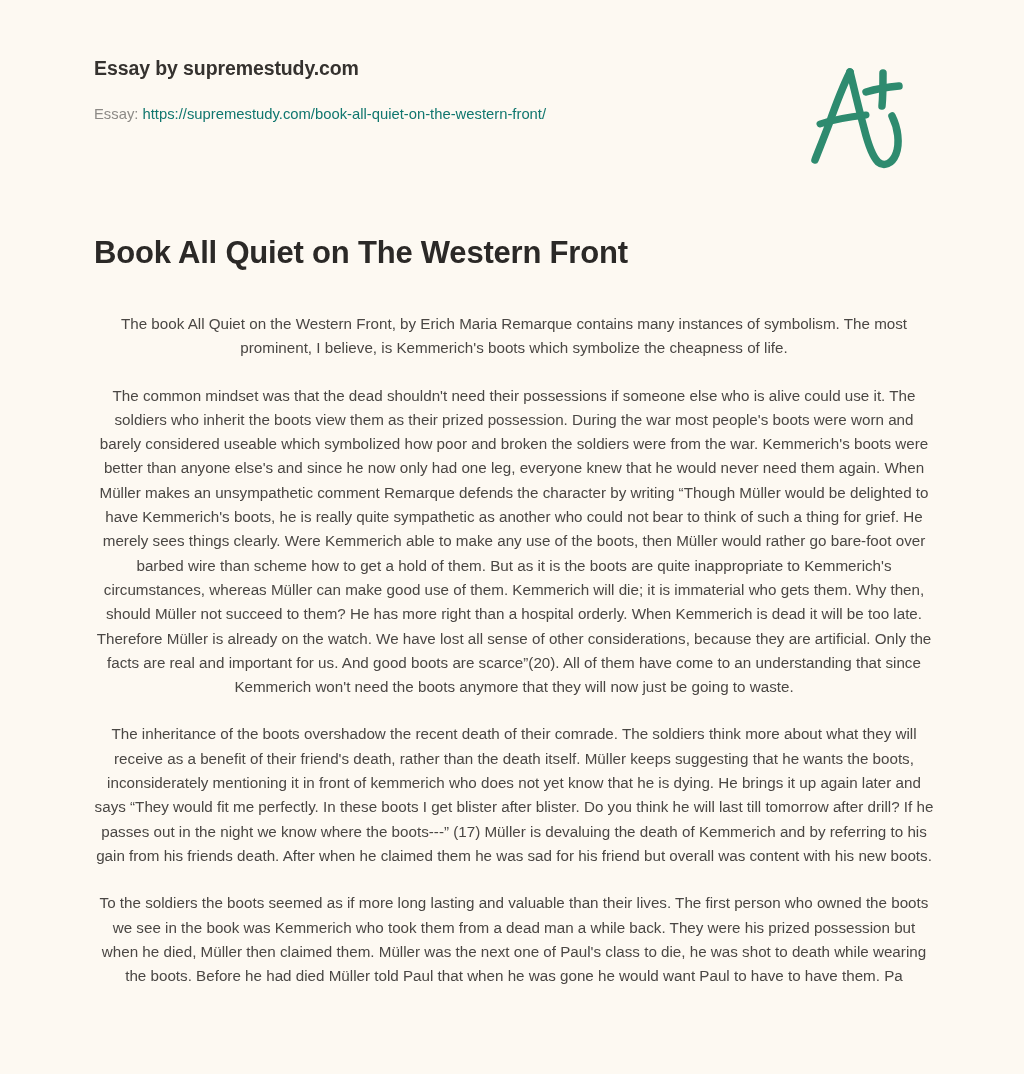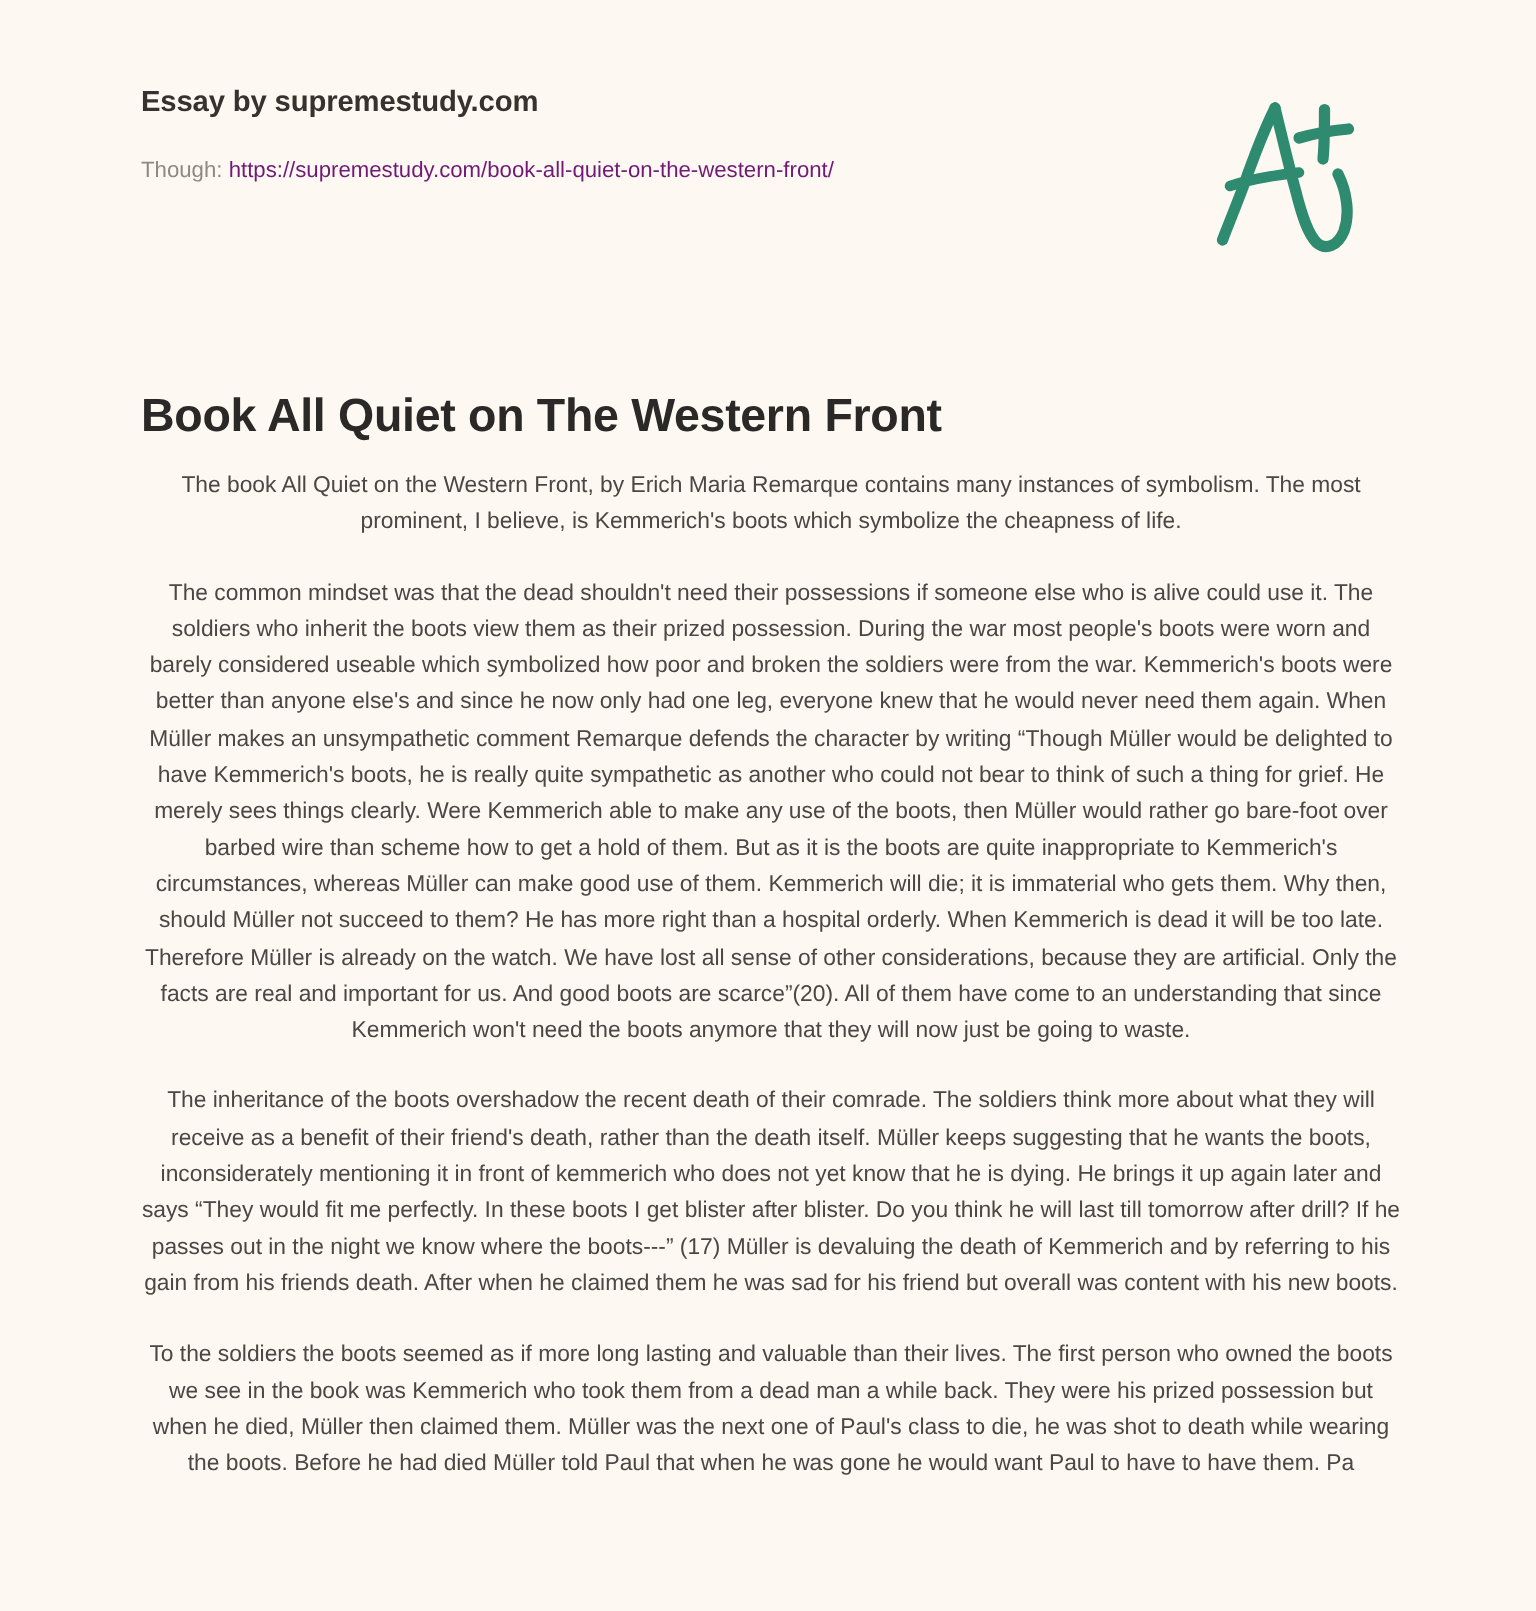--- a/index.html
+++ b/index.html
@@ -50,21 +50,21 @@
     line-height: 1.35;
     color: #8d8a86;
     white-space: nowrap;
   }
 
   .source-label {
     color: #8d8a86;
   }
 
   .source-url {
-    color: #701a75;
+    color: #0f766e;
     text-decoration: none;
   }
 
   
   .brand-logo {
     position: absolute;
     right: 110px;
     top: 58px;
     width: 110px;
     height: 115px;
@@ -72,21 +72,21 @@
   .brand-logo svg {
     display: block;
     width: 100%;
     height: 100%;
   }
 
   
   .essay-title {
     position: absolute;
     left: 94px;
-    top: 258px;
+    top: 234px;
     width: 860px;
     margin: 0;
     font-size: 31px;
     font-weight: bold;
     letter-spacing: -0.2px;
     line-height: 1.25;
     color: #2b2927;
   }
 
   
@@ -111,21 +111,21 @@
   }
 </style>
 </head>
 <body>
 
 <div class="page">
 
   <div class="site-header">
     <div class="essay-by">Essay by supremestudy.com</div>
     <div class="source-line">
-      <span class="source-label">Though:</span>
+      <span class="source-label">Essay:</span>
       <span class="source-url">https://supremestudy.com/book-all-quiet-on-the-western-front/</span>
     </div>
   </div>
 
   <div class="brand-logo">
     <svg viewBox="0 0 110 115" xmlns="http://www.w3.org/2000/svg" fill="none" stroke="#2e8b6f" stroke-linecap="round" stroke-linejoin="round">
 
       <path d="M46 14 C 40 26, 32 46, 25 66 C 19 82, 14 94, 11 102" stroke-width="7.5"></path>
 
       <path d="M46 14 C 50 30, 55 52, 60 70 C 64 86, 68 98, 74 104

